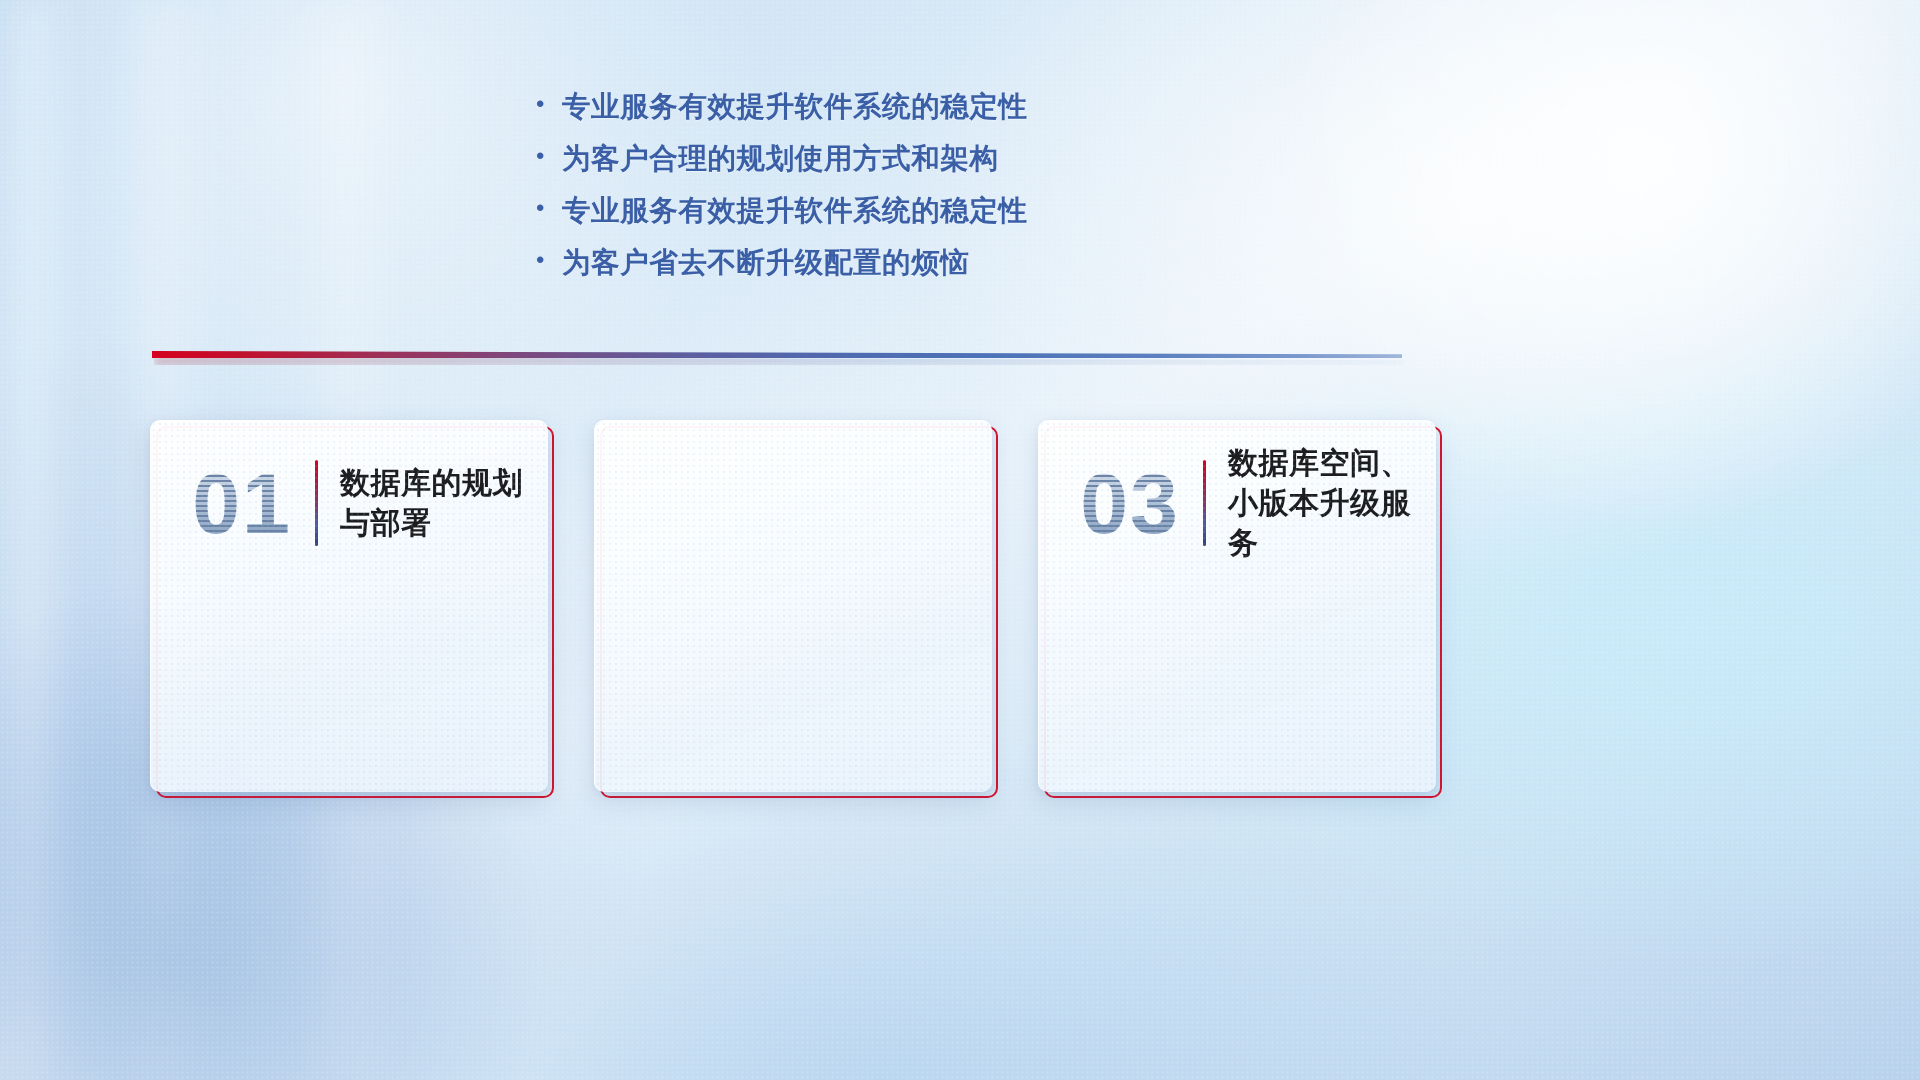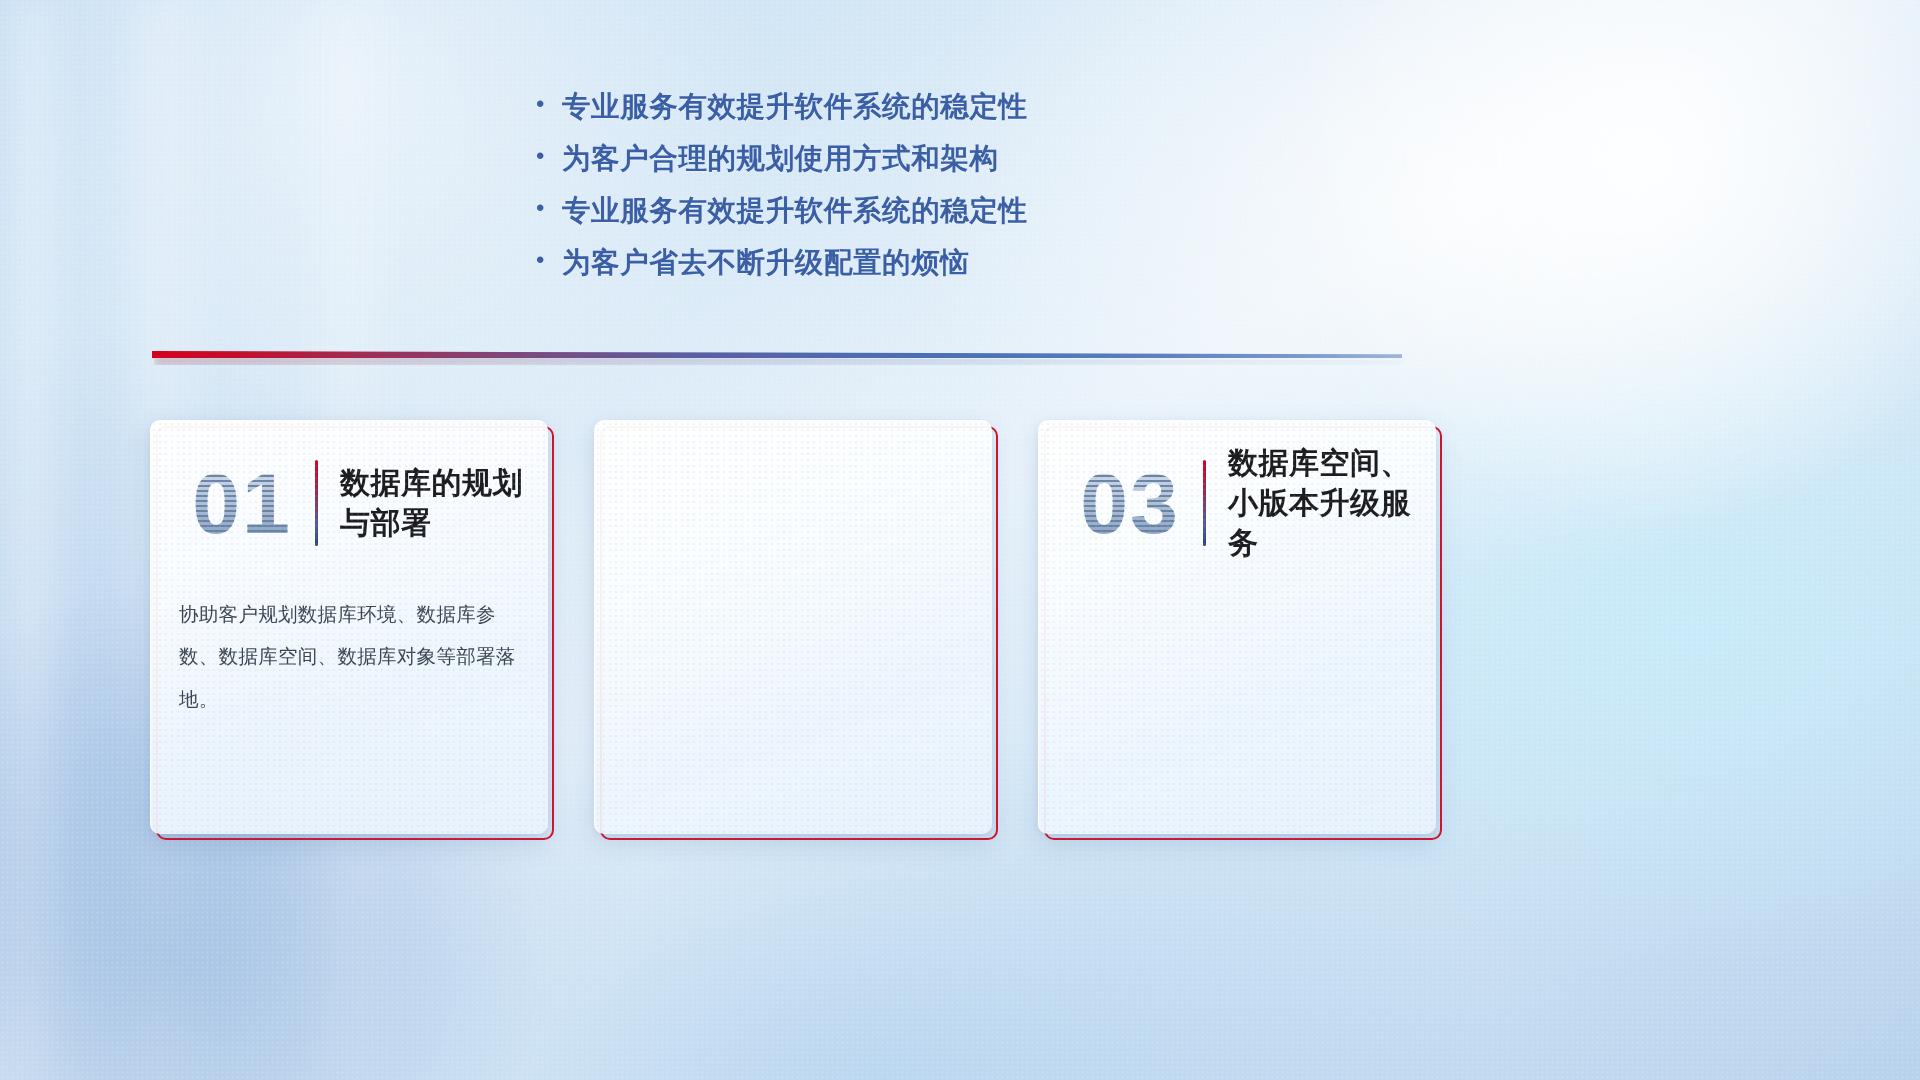--- a/index.html
+++ b/index.html
@@ -93,21 +93,21 @@
     clip-path:polygon(0 0, 100% 40%, 100% 100%, 0 100%);
   }
 
   
   #cards {
     position:absolute; left:150px; top:420px;
     display:flex; gap:46px;
   }
   .card {
     position:relative;
-    width:398px; height:414px;
+    width:398px; height:372px;
     border-radius:6px;
   }
   
   .card-accent {
     position:absolute; left:6px; top:6px; right:-6px; bottom:-6px;
     border:2px solid #d8102a;
     border-radius:10px;
     background:transparent;
   }
   .card-face {
@@ -221,21 +221,20 @@
   <div id="cards">
 
     <div class="card">
       <div class="card-accent"></div>
       <div class="card-face">
         <div class="card-head">
           <div class="card-num">01</div>
           <div class="card-rule"></div>
           <div class="card-title">数据库的规划与部署</div>
         </div>
-        <div class="card-body">协助客户规划数据库环境、数据库参数、数据库空间、数据库对象等部署落地。</div>
       </div>
     </div>
 
     <div class="card">
       <div class="card-accent"></div>
       <div class="card-face">
       </div>
     </div>
 
     <div class="card">

